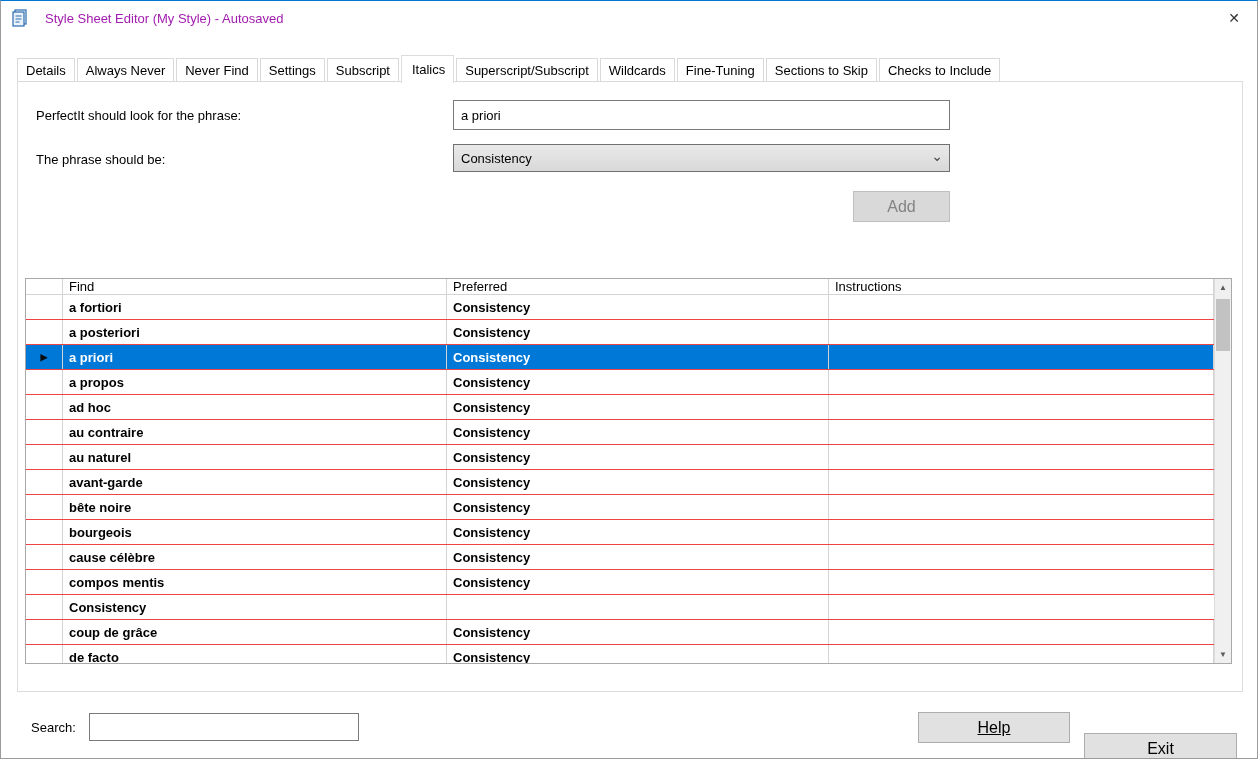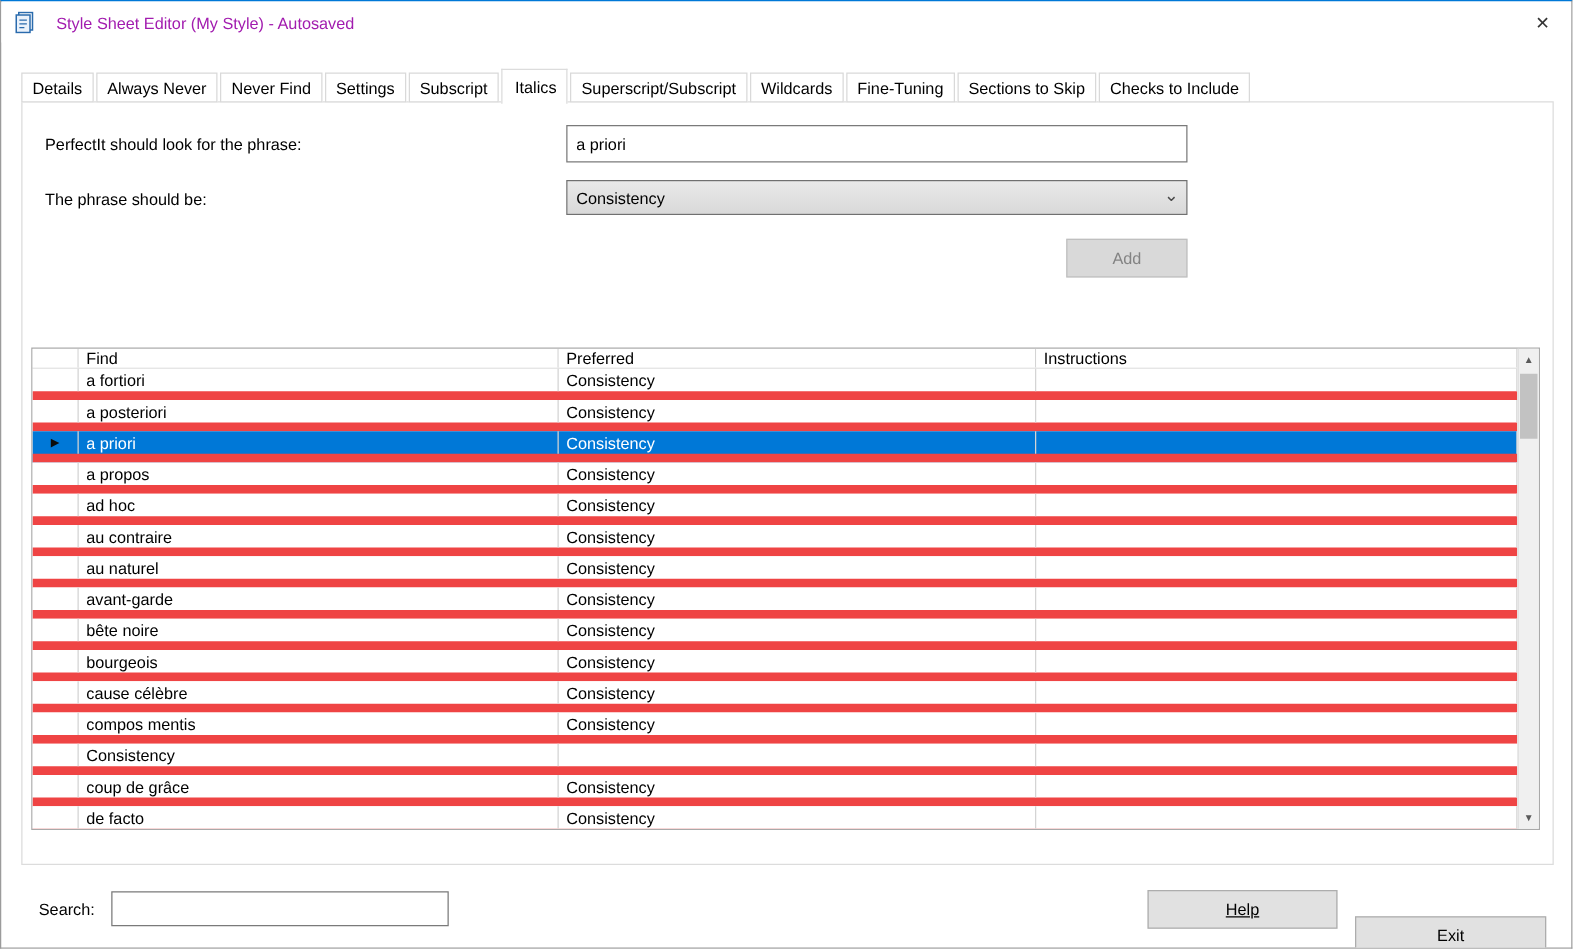--- a/index.html
+++ b/index.html
@@ -79,21 +79,21 @@
     display: flex; align-items: center;
     padding: 0 7px; color: #000;
   }
   .combo .chevron {
     position: absolute; right: 6px; top: 3px;
     font-size: 14px; color: #4a4a4a;
   }
 
   .btn {
     border: 1px solid #adadad; background: #e1e1e1;
-    font-family: "Liberation Sans", sans-serif; font-size: 13px; color: #000;
+    font-family: "Liberation Sans", sans-serif; font-size: 16px; color: #000;
     display: flex; align-items: center; justify-content: center;
   }
   .add-btn {
     position: absolute; left: 835px; top: 109px; width: 97px; height: 31px;
     background: #d9d9d9; border: 1px solid #bfbfbf; color: #838383;
   }
 
   
   .grid-wrap {
     position: absolute; left: 7px; top: 196px; width: 1207px; height: 386px;
@@ -105,21 +105,21 @@
   .grid-header, .grid-row {
     display: grid;
     grid-template-columns: 37px 384px 382px 1fr;
   }
   .grid-header { height: 26px; border-bottom: 1px solid #d4d4d4; }
   .grid-header .cell {
     border-right: 1px solid #d4d4d4;
     display: flex; align-items: center; padding: 0 6px;
     font-size: 13px; color: #000; background: #fff; text-align: center;
   }
-  .grid-row { height: 25px; border-bottom: 7px solid #ef4444; background: #fff; }
+  .grid-row { height: 25px; border-bottom: 1px solid #ef4444; background: #fff; font-weight: bold; }
   .grid-row .cell {
     border-right: 1px solid #d4d4d4;
     display: flex; align-items: center; padding: 0 6px;
     font-size: 13px; white-space: nowrap; overflow: hidden;
   }
   .grid-row.selected { background: #0078d7; }
   .grid-row.selected .cell { color: #ffffff; }
   .row-header { justify-content: center; padding: 0 !important; }
   .row-arrow { font-size: 9px; color: #0b0b0b; line-height: 1; }
 

